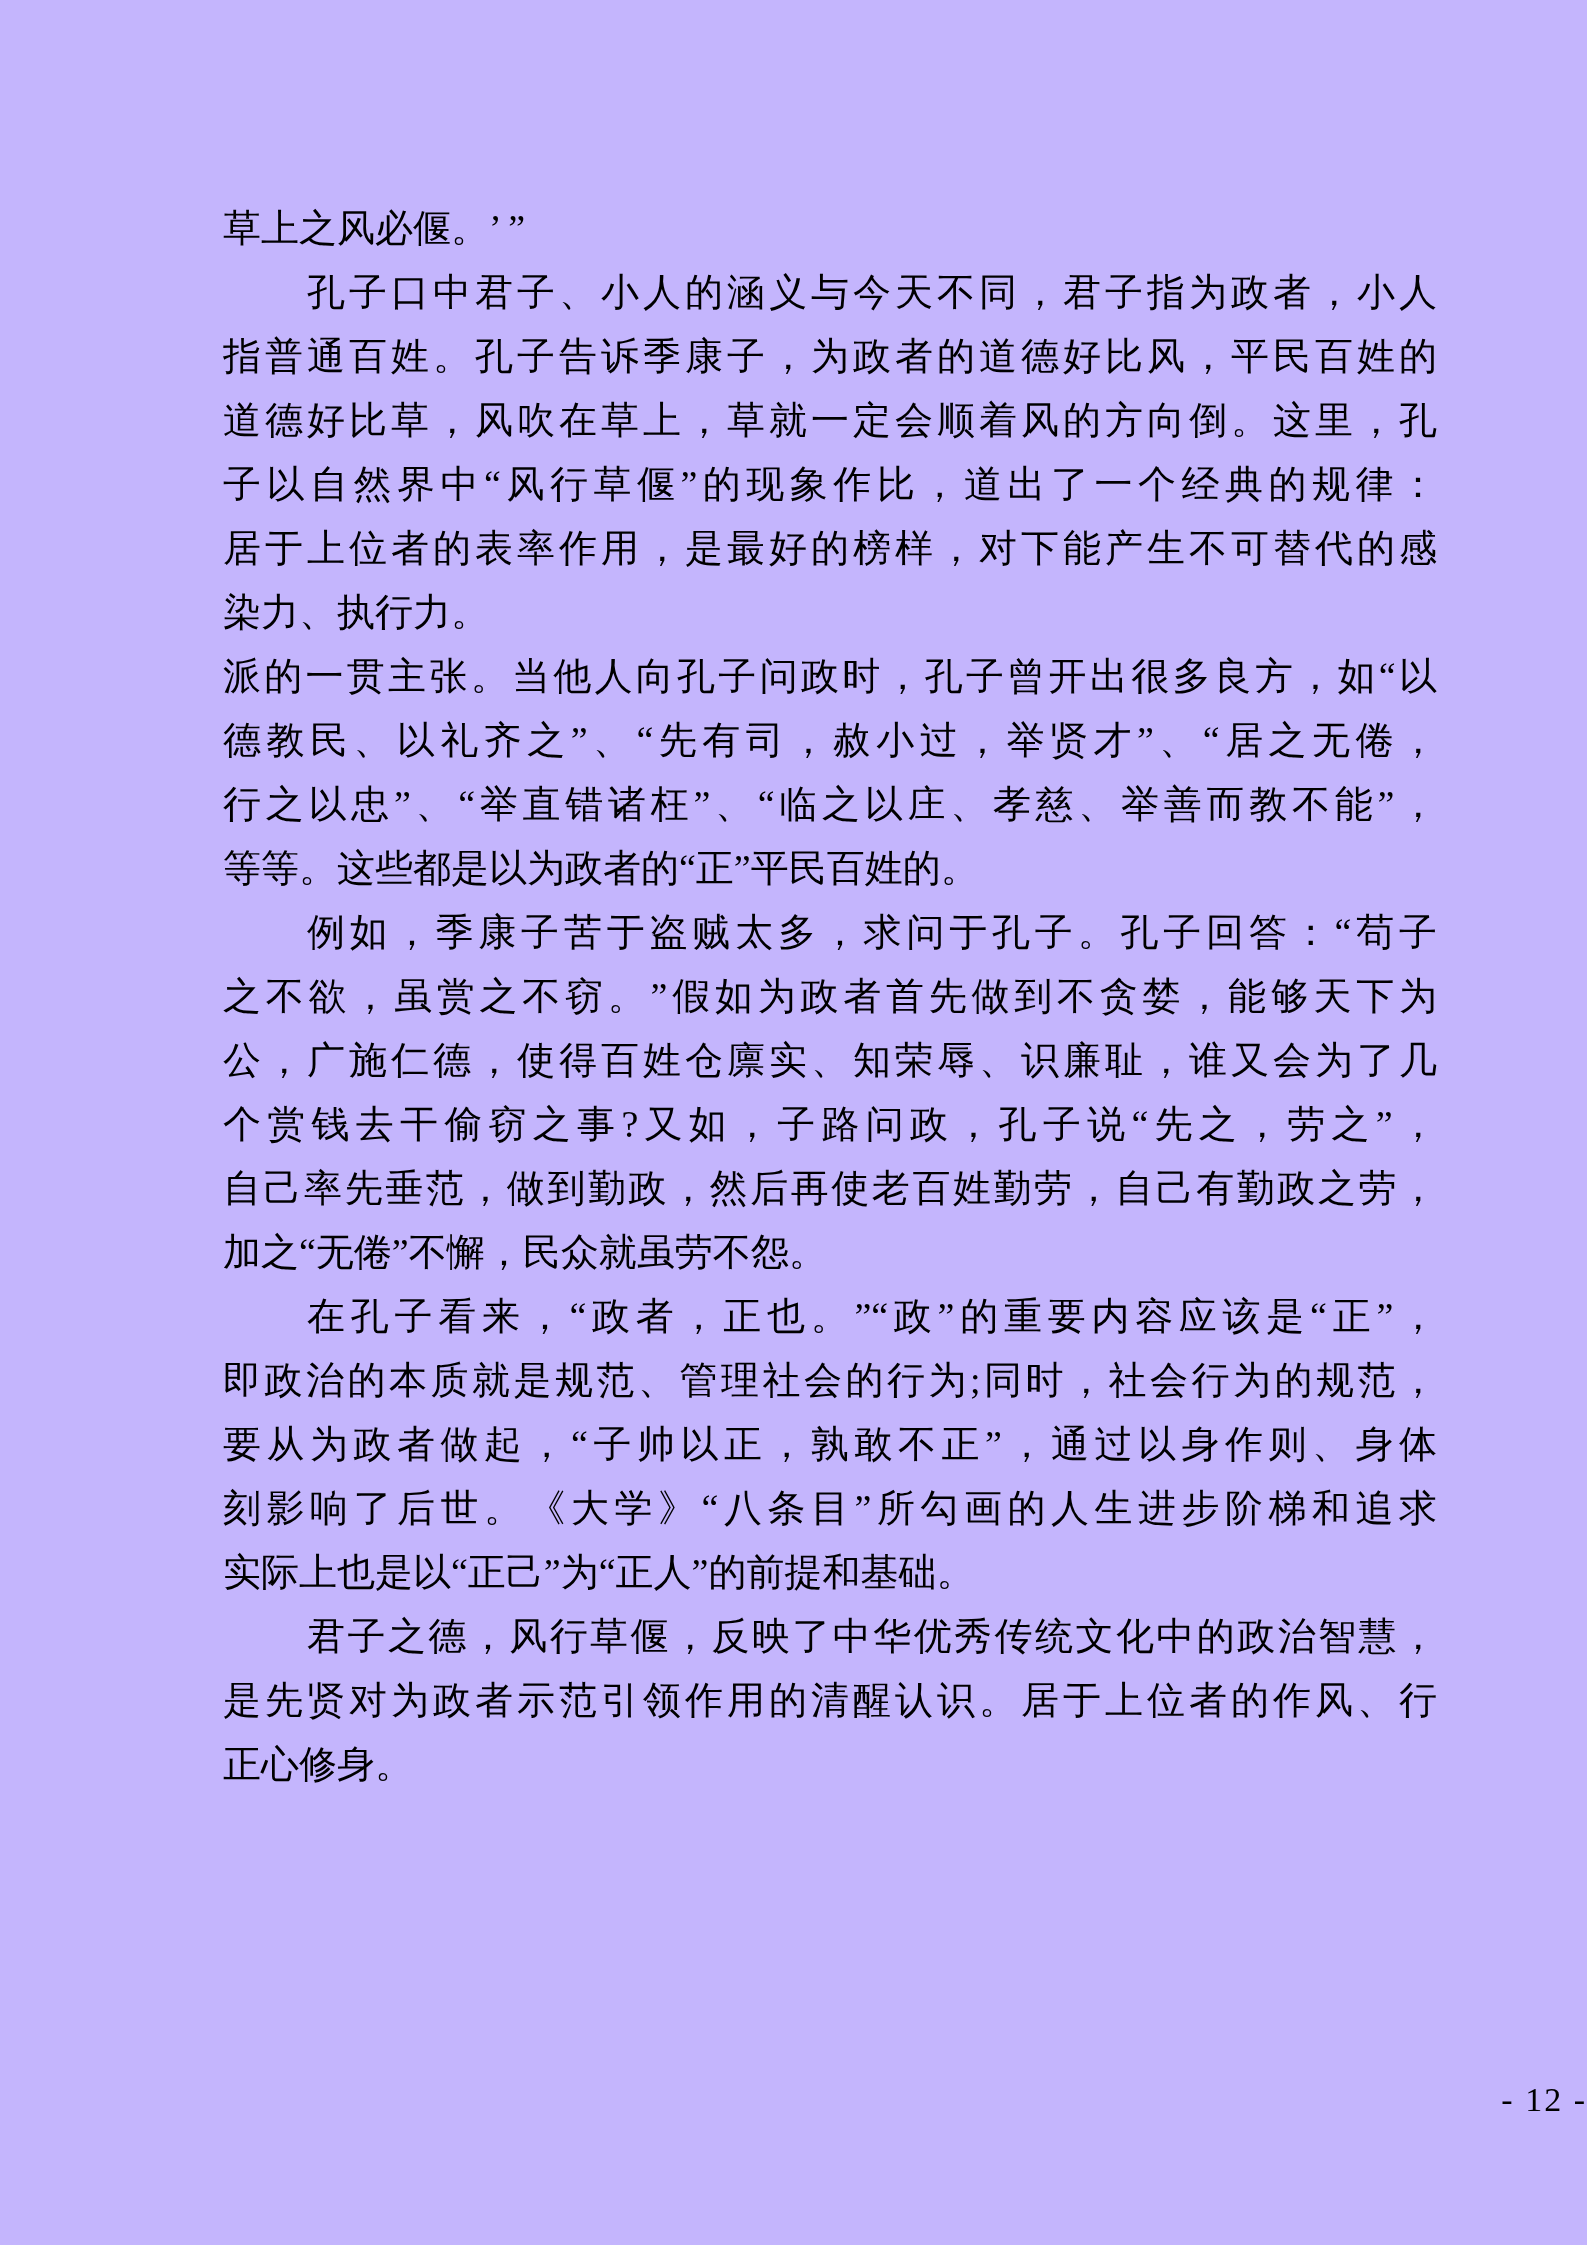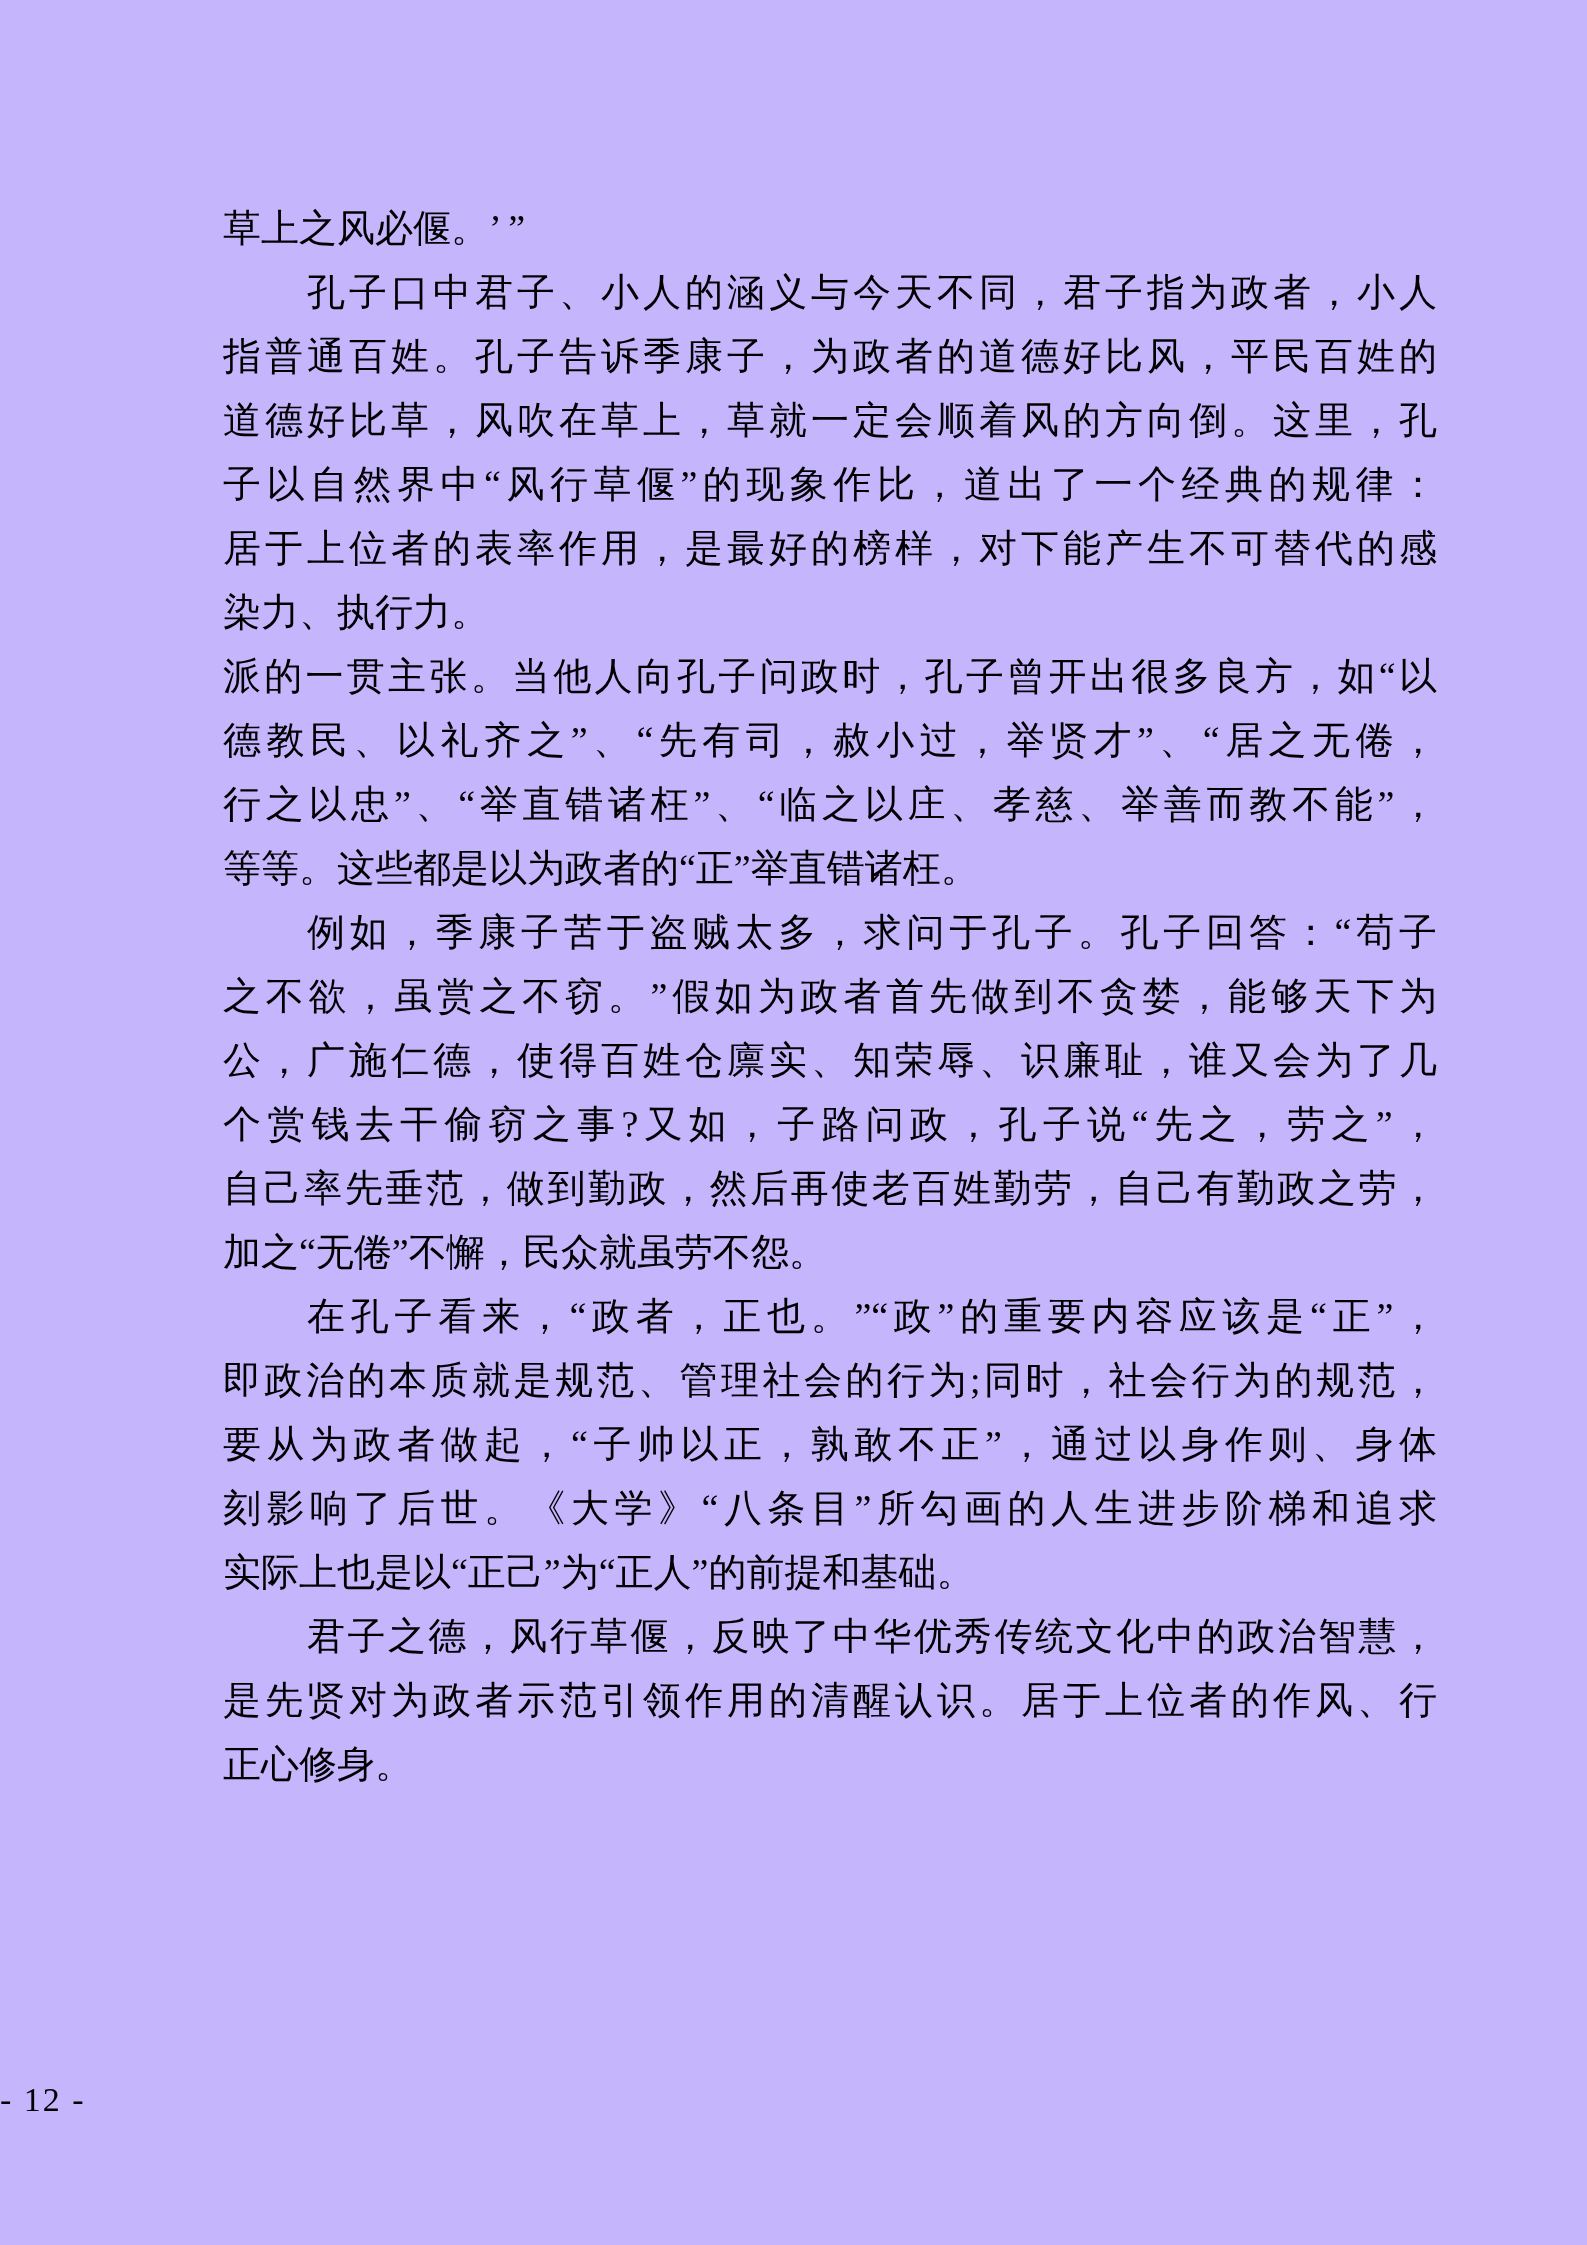--- a/index.html
+++ b/index.html
@@ -36,21 +36,21 @@
     text-align-last: left;
   }
   .line.indent {
     text-indent: 84px;
   }
   .page-number {
     position: absolute;
     top: 2078px;
     left: 0;
     width: 100%;
-    text-align: left;
+    text-align: right;
     font-size: 34px;
     line-height: 44px;
     color: #000000;
     letter-spacing: 2px;
   }
 </style>
 </head>
 <body>
 
 <div class="page" style="background: #c4b5fd; color: rgb(0, 0, 0);">
@@ -58,21 +58,21 @@
       <div class="line para-end">草上之风必偃。’ ”</div>
       <div class="line indent">孔子口中君子、小人的涵义与今天不同，君子指为政者，小人</div>
       <div class="line">指普通百姓。孔子告诉季康子，为政者的道德好比风，平民百姓的</div>
       <div class="line">道德好比草，风吹在草上，草就一定会顺着风的方向倒。这里，孔</div>
       <div class="line">子以自然界中“风行草偃”的现象作比，道出了一个经典的规律：</div>
       <div class="line">居于上位者的表率作用，是最好的榜样，对下能产生不可替代的感</div>
       <div class="line para-end">染力、执行力。</div>
       <div class="line">派的一贯主张。当他人向孔子问政时，孔子曾开出很多良方，如“以</div>
       <div class="line">德教民、以礼齐之”、“先有司，赦小过，举贤才”、“居之无倦，</div>
       <div class="line">行之以忠”、“举直错诸枉”、“临之以庄、孝慈、举善而教不能”，</div>
-      <div class="line para-end">等等。这些都是以为政者的“正”举直错诸枉。</div>
+      <div class="line para-end">等等。这些都是以为政者的“正”平民百姓的。</div>
       <div class="line indent">例如，季康子苦于盗贼太多，求问于孔子。孔子回答：“苟子</div>
       <div class="line">之不欲，虽赏之不窃。”假如为政者首先做到不贪婪，能够天下为</div>
       <div class="line">公，广施仁德，使得百姓仓廪实、知荣辱、识廉耻，谁又会为了几</div>
       <div class="line">个赏钱去干偷窃之事?又如，子路问政，孔子说“先之，劳之”，</div>
       <div class="line">自己率先垂范，做到勤政，然后再使老百姓勤劳，自己有勤政之劳，</div>
       <div class="line para-end">加之“无倦”不懈，民众就虽劳不怨。</div>
       <div class="line indent">在孔子看来，“政者，正也。”“政”的重要内容应该是“正”，</div>
       <div class="line">即政治的本质就是规范、管理社会的行为;同时，社会行为的规范，</div>
       <div class="line">要从为政者做起，“子帅以正，孰敢不正”，通过以身作则、身体</div>
       <div class="line">刻影响了后世。《大学》“八条目”所勾画的人生进步阶梯和追求</div>

